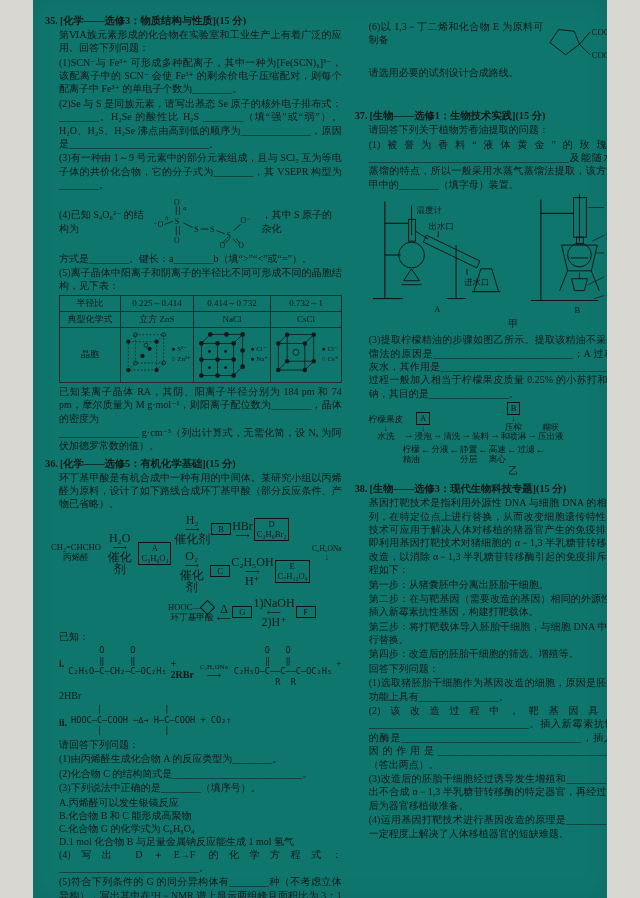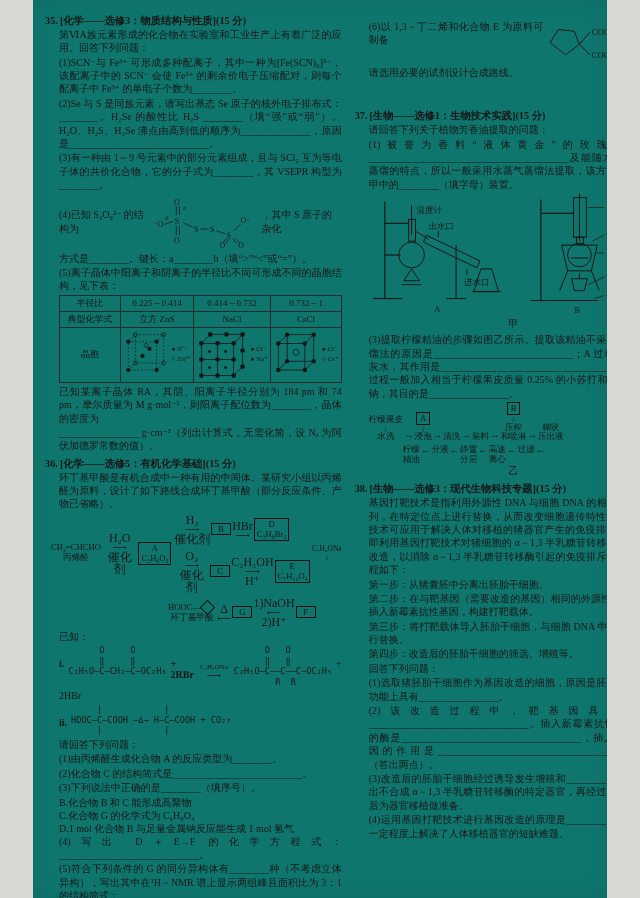--- a/index.html
+++ b/index.html
@@ -352,20 +352,21 @@
       <span class="known-num">ii.</span>
       <div class="chem-pre">     |            |
 HOOC—C—COOH ─Δ→ H—C—COOH + CO₂↑
      |            |</div>
     </div>
 
     <div class="p">请回答下列问题：</div>
     <div class="p">(1)由丙烯醛生成化合物 A 的反应类型为________。</div>
     <div class="p">(2)化合物 C 的结构简式是__________________________。</div>
     <div class="p">(3)下列说法中正确的是________（填序号）。</div>
+    <div class="opt">A.丙烯醛可以发生银镜反应</div>
     <div class="opt">B.化合物 B 和 C 能形成高聚物</div>
     <div class="opt">C.化合物 G 的化学式为 C₆H₈O₄</div>
     <div class="opt">D.1 mol 化合物 B 与足量金属钠反应能生成 1 mol 氢气</div>
     <div class="p">(4)写出 D＋E→F 的化学方程式：____________________________。</div>
     <div class="p">(5)符合下列条件的 G 的同分异构体有________种（不考虑立体异构），写出其中在¹H－NMR 谱上显示两组峰且面积比为 3：1 的结构简式：________。</div>
     <div class="p">①能使 Br₂ 的 CCl₄ 溶液褪色</div>
     <div class="p">②1 mol 该物质与 1 mol Na₂CO₃ 反应可以生成 1 mol CO₂</div>
    </div>
   </div>
 

